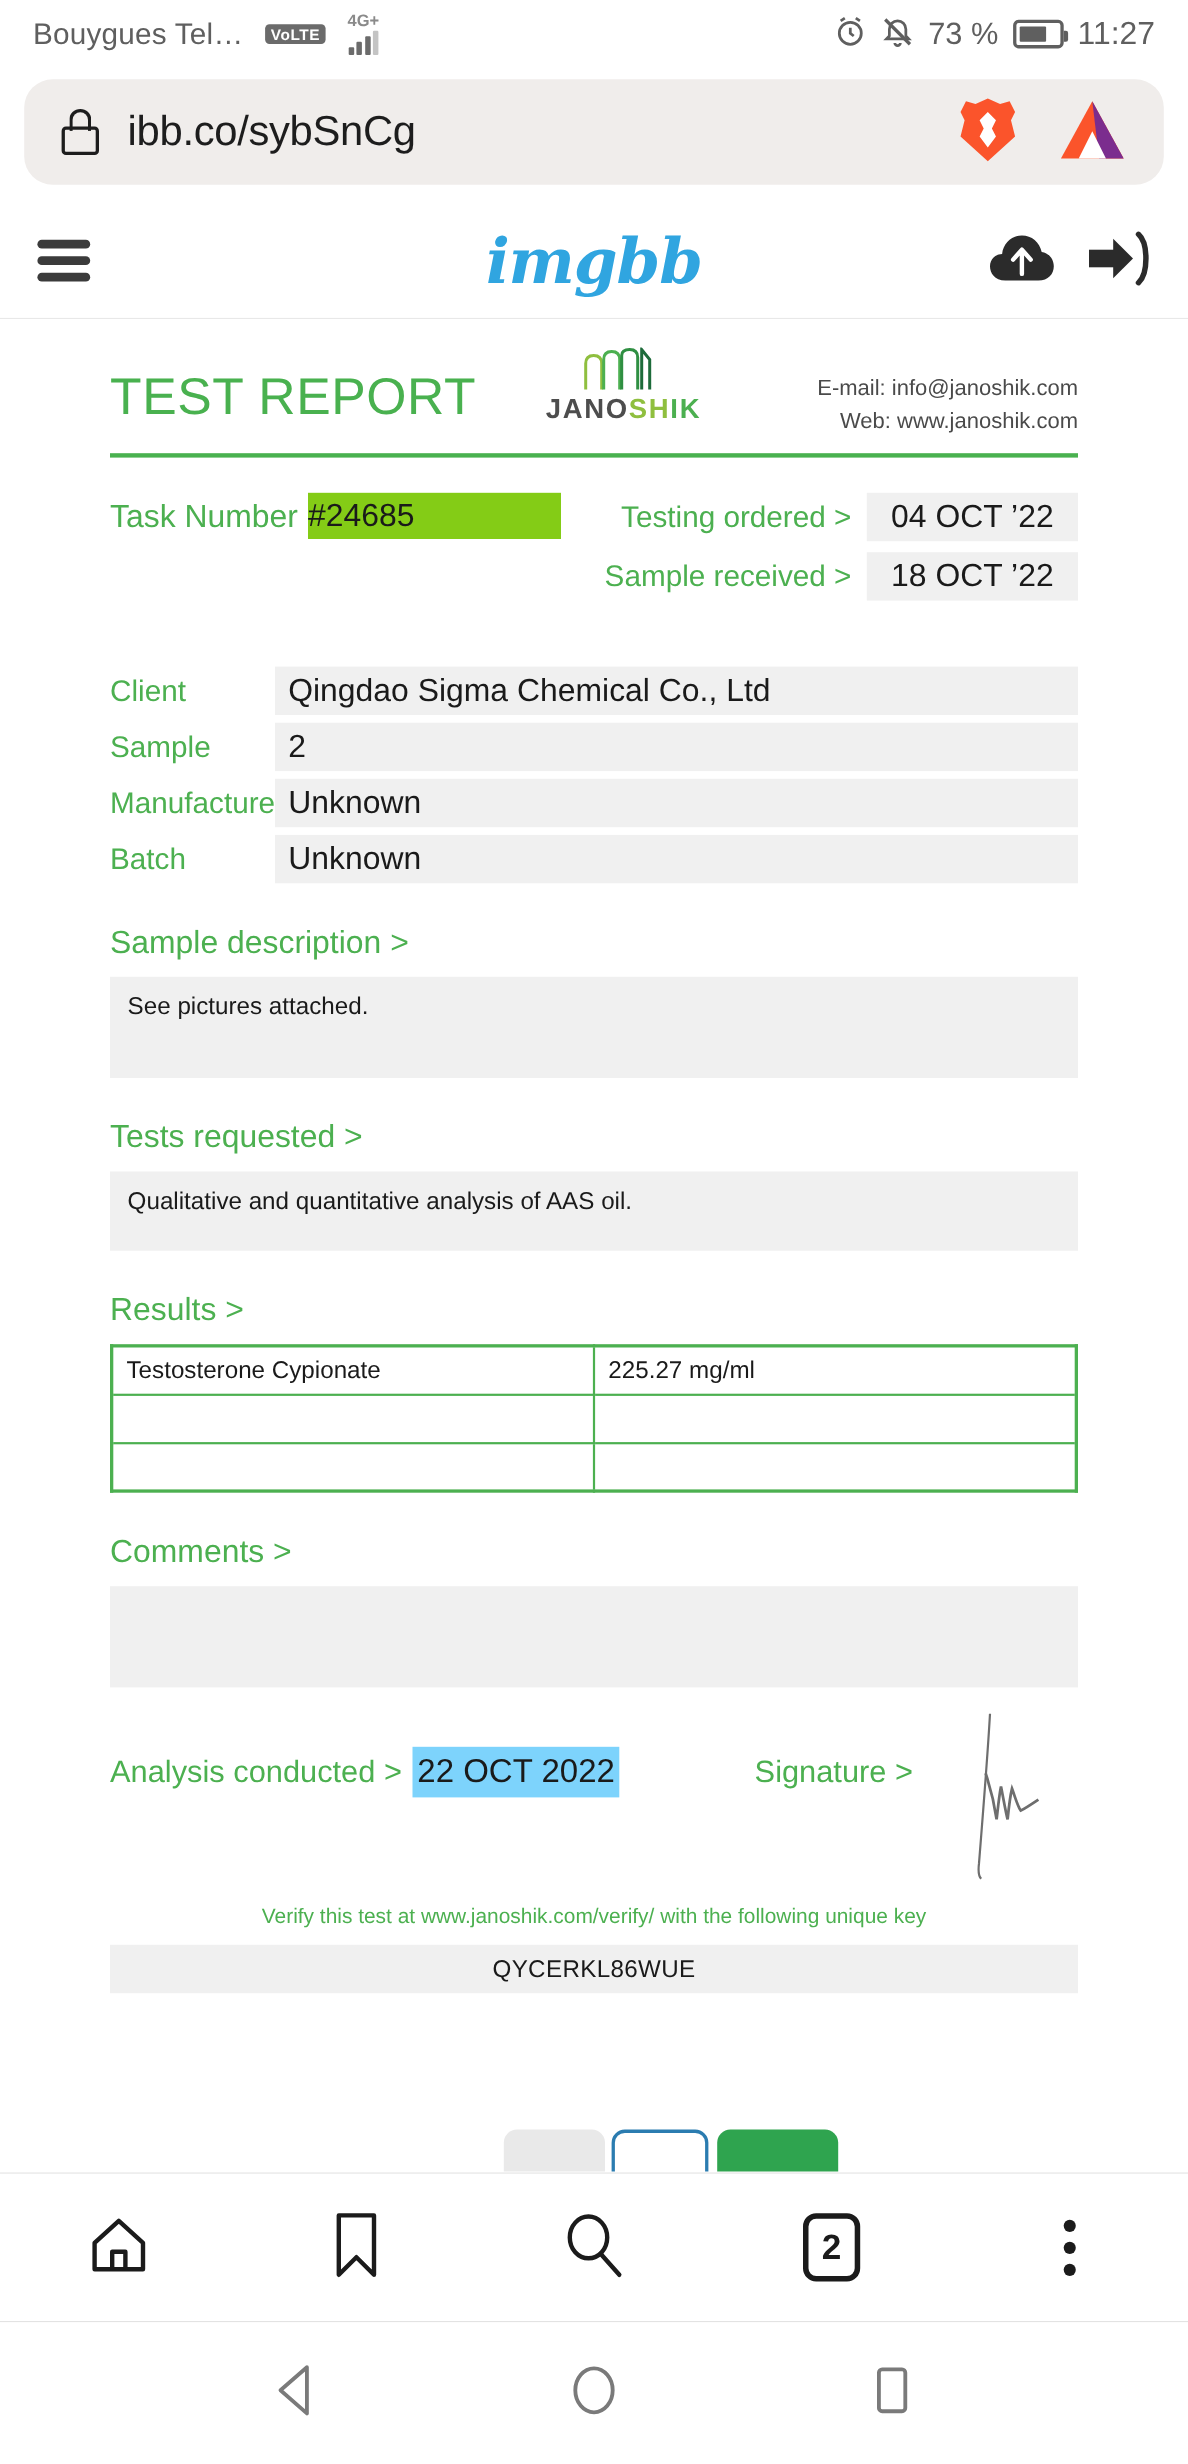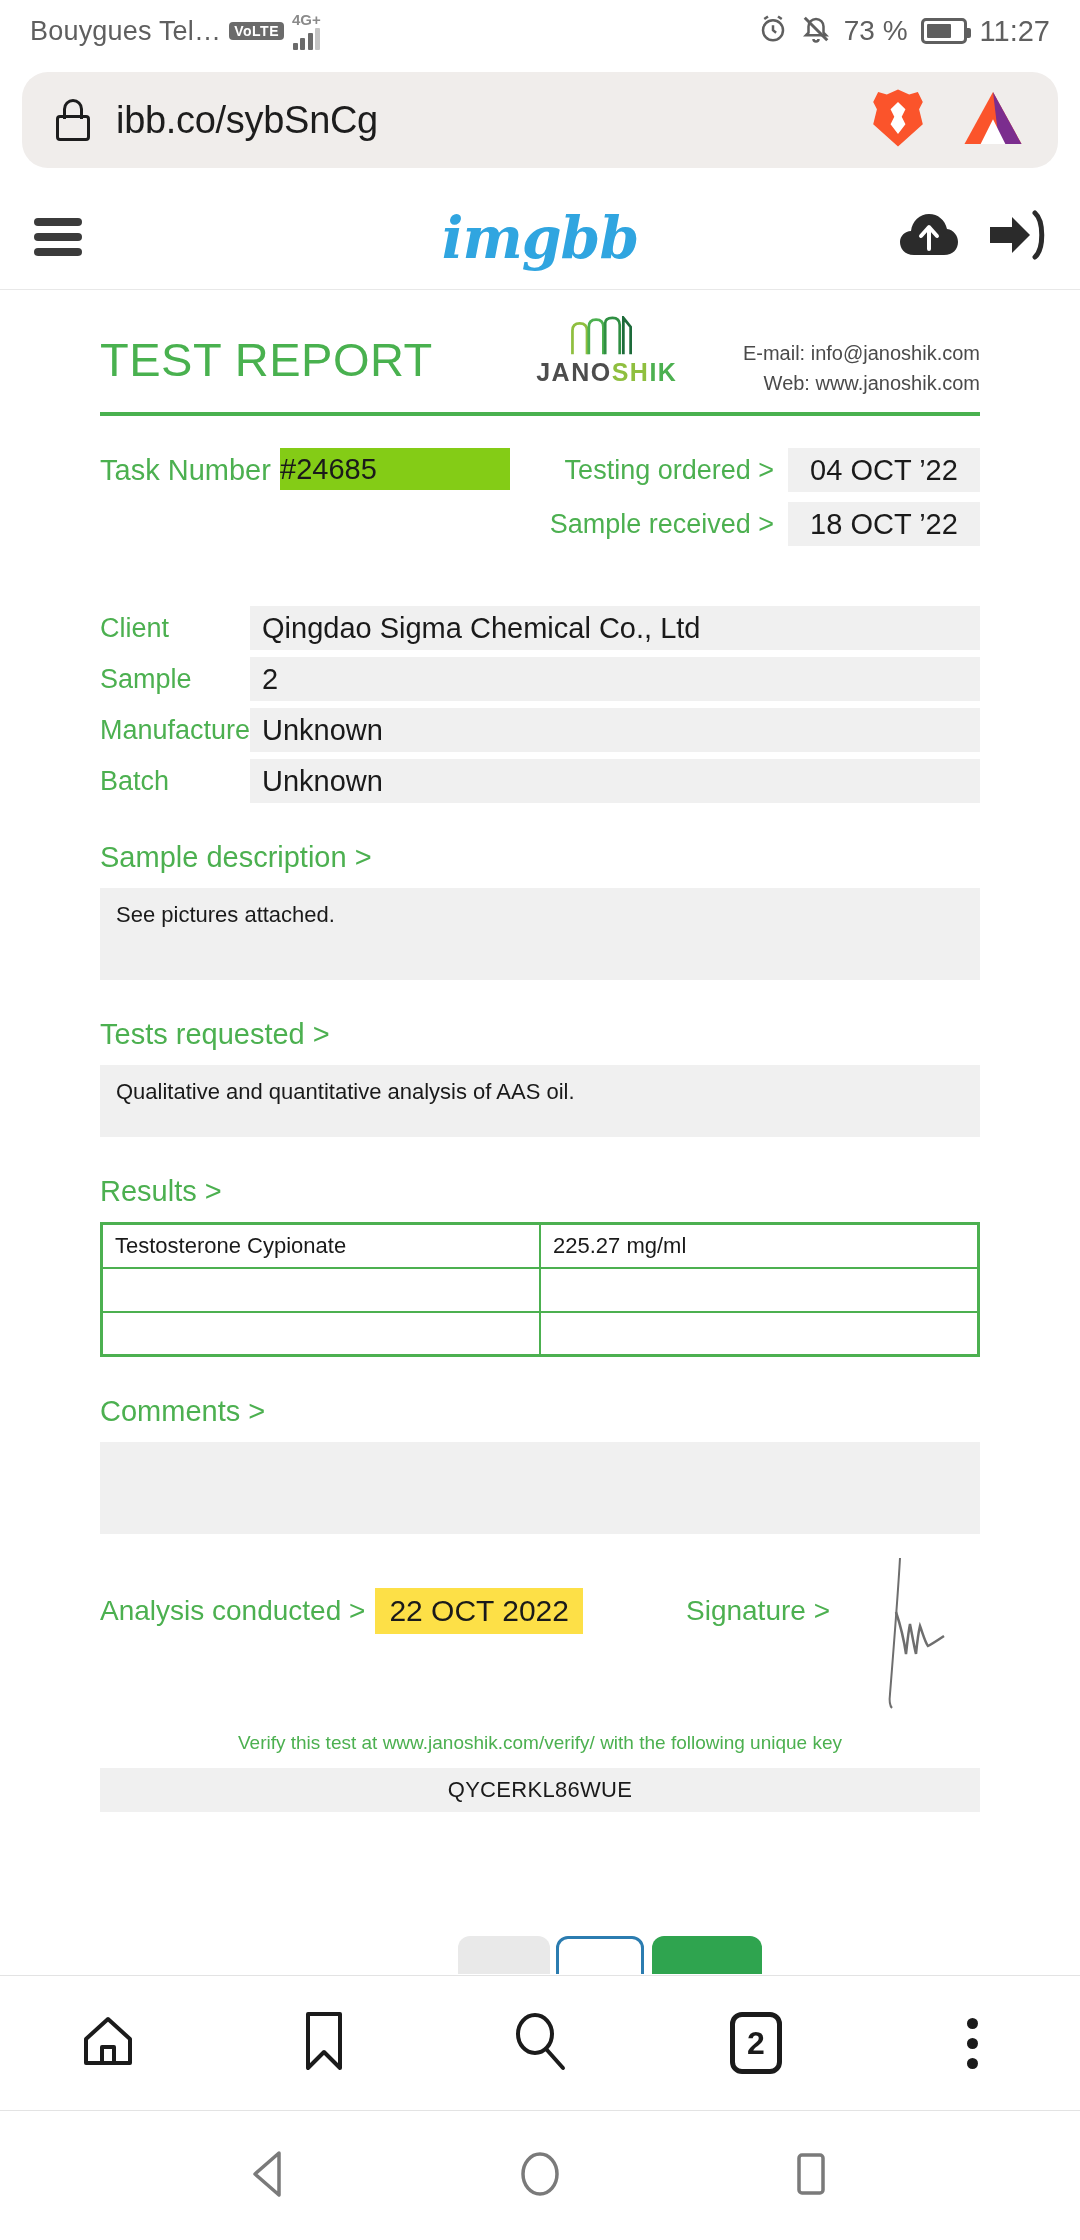--- a/index.html
+++ b/index.html
@@ -10,21 +10,21 @@
     overflow: hidden;
   }
   #screen { position: relative; width: 1080px; height: 2240px; background:#fff; }
 
   
   #status-bar {
     position:absolute; top:0; left:0; width:1080px; height:62px;
     display:flex; align-items:center; padding:0 30px;
     color:#6b6b6b;
   }
-  #status-left { display:flex; align-items:center; gap:8px;justify-content:flex-end; }
+  #status-left { display:flex; align-items:center; gap:20px;justify-content:flex-end; }
   .carrier { font-size:27px; color:#5f5f5f; letter-spacing:0.2px; }
   .volte {
     background:#6b6b6b; color:#fff; font-size:14px; font-weight:bold;
     border-radius:4px; padding:2px 5px; line-height:1.05; letter-spacing:.5px;
   }
   .net-wrap { display:flex; flex-direction:column; align-items:center; }
   .net-label { font-size:15px; color:#8a8a8a; font-weight:bold; line-height:1; margin-bottom:1px;}
   .bars { display:flex; align-items:flex-end; gap:2.5px; height:22px; }
   .bars i { width:5px; background:#6b6b6b; display:block; border-radius:1px; }
   .bars i:nth-child(1){height:7px}
@@ -77,21 +77,21 @@
 
   
   #report {
     position:absolute; top:290px; left:0; width:1080px; height:1620px;
     background:#fff; padding:0 0 0 0;
     font-family:"Liberation Sans", sans-serif;
   }
   .rpt-inner { position:relative; width:880px; margin:0 auto; padding-top:24px; }
 
   
-  #rpt-head { display:flex; align-items:flex-start; height:92px;gap:40px; }
+  #rpt-head { display:flex; align-items:flex-start; height:92px; }
   #rpt-title {
     font-size:47px; color:#49b14f; letter-spacing:0.5px; font-weight:400;
     line-height:92px;
   }
   #janoshik-logo { margin-left:44px; text-align:center; width:180px; padding-top:2px;}
   #janoshik-mark { height:40px; display:block; margin:0 auto; }
   #janoshik-word { font-size:25px; font-weight:bold; letter-spacing:1.5px; margin-top:2px;}
   #janoshik-word .dark { color:#4d4d4d; }
   #janoshik-word .lime { color:#8fbf3f; }
   #janoshik-word .grn  { color:#4cb050; }
@@ -138,22 +138,22 @@
   #results-table td {
     border:2px solid #4cb050; height:44px; font-size:22px; color:#1a1a1a;
     padding-left:12px; vertical-align:middle;
   }
   #results-table td:first-child { width:50%; }
 
   
   #analysis-row { display:flex; align-items:center; margin-top:46px; position:relative; height:62px; }
   #analysis-label { font-size:28px; color:#4cb050; }
   #analysis-value {
-    background:#fde047; font-size:30px; color:#1a1a1a; height:46px;
-    display:flex; align-items:center; padding:0 14px; margin-left:10px;text-align:center;
+    background:#7dd3fc; font-size:30px; color:#1a1a1a; height:46px;
+    display:flex; align-items:center; padding:0 4px; margin-left:10px;text-align:center;
   }
   #sig-label { font-size:28px; color:#4cb050; margin-left:auto; margin-right:150px; }
   #signature { position:absolute; right:0px; top:-26px; }
 
   
   #verify-line { margin-top:90px; font-size:19px; color:#4cb050; text-align:center;}
   #verify-key {
     margin-top:14px; background:#f0f0f0; height:44px; font-size:22px; color:#1a1a1a;
     display:flex; align-items:center; justify-content:center; letter-spacing:0.3px;
   }

